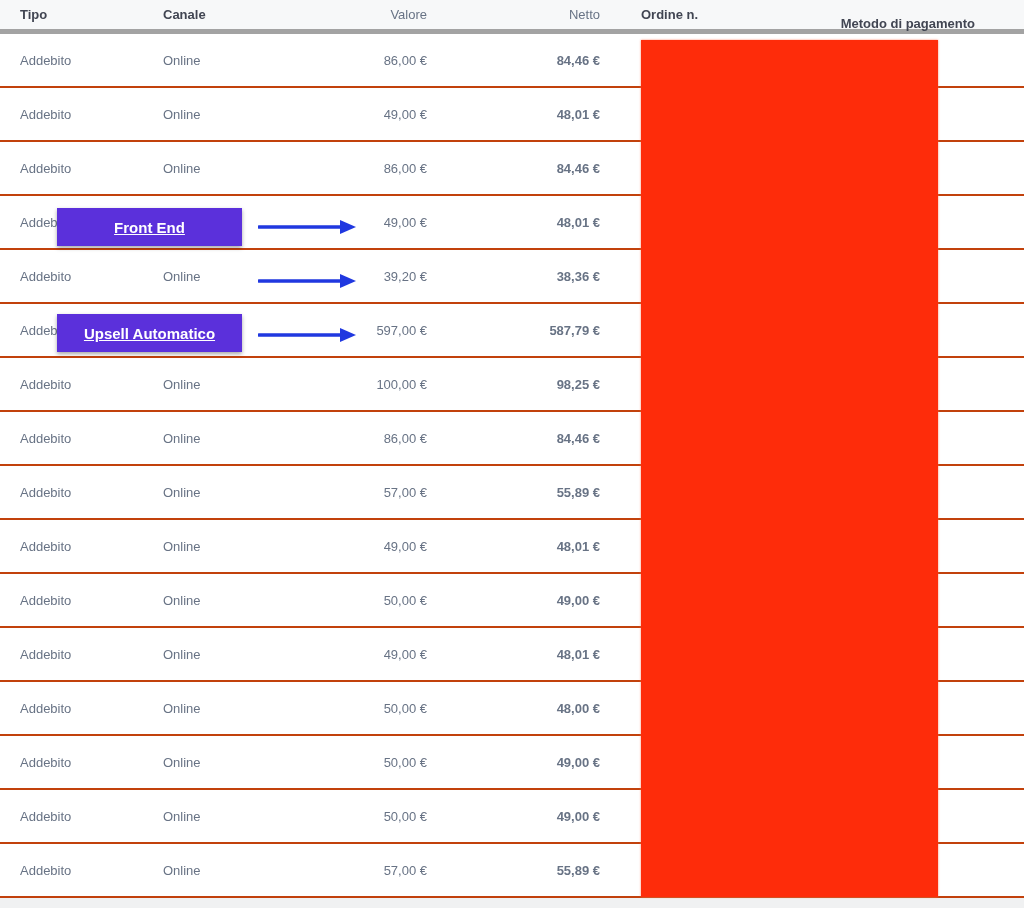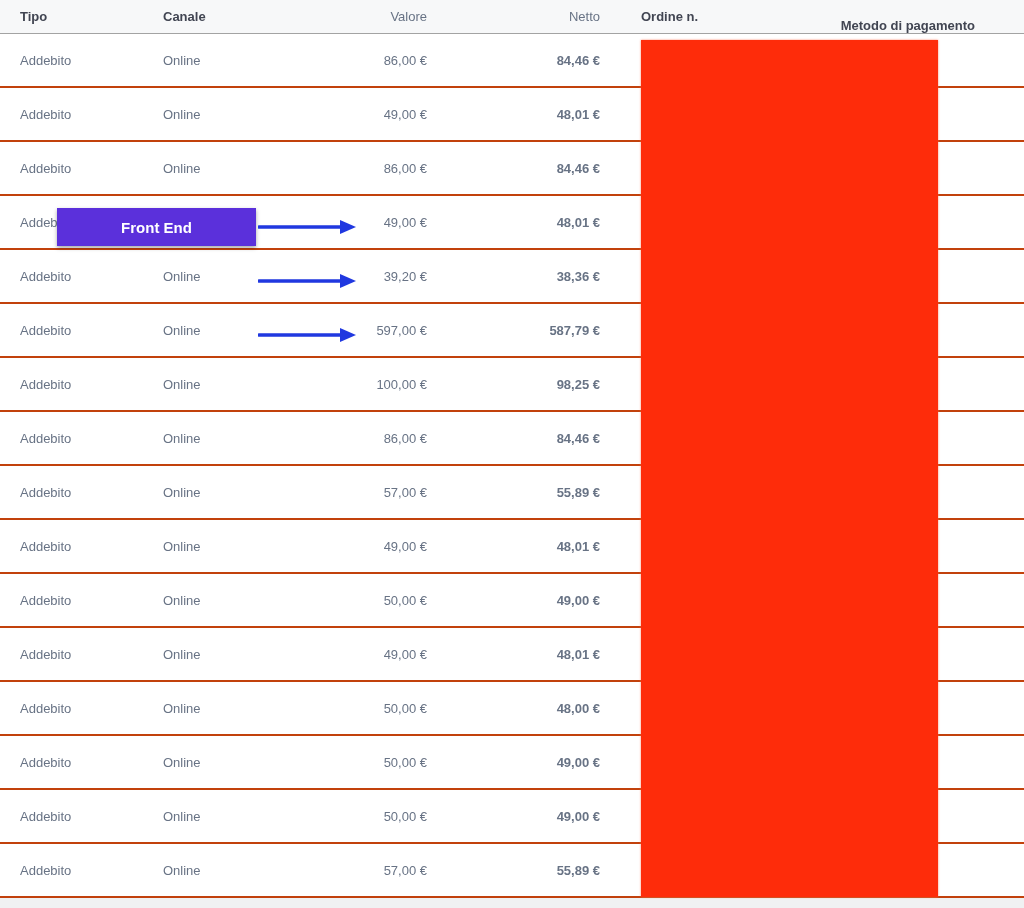--- a/index.html
+++ b/index.html
@@ -19,21 +19,21 @@
   .grid-row {
     display: grid;
     grid-template-columns: 163px 117px 147px 173px 230px 145px;
     padding-right: 49px;
     align-items: center;
     width: 1024px;
   }
   .thead {
     height: 34px;
     background: #f7f8f9;
-    border-bottom: 1px solid #a3a3a3;
+    border-bottom: 5px solid #a3a3a3;
     font-size: 13px;
     font-weight: bold;
     color: #414552;
   }
   .th, .td { white-space: nowrap; overflow: hidden; }
   .col-tipo   { padding-left: 20px; text-align: left; }
   .col-canale { text-align: left; }
   .col-valore { text-align: right; }
   .col-netto  { text-align: right; font-weight: bold; }
   .col-ordine { padding-left: 41px; text-align: left; }
@@ -59,30 +59,31 @@
   .redaction {
     position: absolute;
     left: 641px; top: 40px;
     width: 297px; height: 857px;
     background: #fe2c0a;
     box-shadow: 0 0 2px rgba(255, 120, 90, 0.9);
   }
   .badge {
     position: absolute;
     left: 57px;
-    width: 199px; height: 38px;
+    width: 185px; height: 38px;
     background: #5b30db;
     color: #ffffff;
     font-size: 15px;
     font-weight: bold;
     display: flex;
     align-items: center;
     justify-content: center;
     box-shadow: 0 2px 4px rgba(0,0,0,0.35);
     white-space: nowrap;
+    text-decoration: underline;
   }
   .badge-1 { top: 208px; }
   .badge-2 { top: 260px; }
   .badge-3 { top: 314px; }
   .arrow {
     position: absolute;
     left: 258px;
     width: 98px; height: 16px;
   }
   .arrow-1 { top: 219px; }
@@ -231,20 +232,23 @@
     <div class="td col-ordine"></div>
     <div class="td col-metodo"></div>
   </div>
 
   <div class="bottom-strip"></div>
 
   <div class="redaction"></div>
 
   <div class="badge badge-1">
     <span>Front End</span>
+  </div>
+  <div class="badge badge-3">
+    <span>Upsell Automatico</span>
   </div>
 
   <svg class="arrow arrow-1" viewBox="0 0 98 16" xmlns="http://www.w3.org/2000/svg">
     <line x1="1" y1="8" x2="83" y2="8" stroke="#2038e0" stroke-width="3.4" stroke-linecap="round"></line>
     <polygon points="82,1 98,8 82,15" fill="#2038e0"></polygon>
   </svg>
   <svg class="arrow arrow-2" viewBox="0 0 98 16" xmlns="http://www.w3.org/2000/svg">
     <line x1="1" y1="8" x2="83" y2="8" stroke="#2038e0" stroke-width="3.4" stroke-linecap="round"></line>
     <polygon points="82,1 98,8 82,15" fill="#2038e0"></polygon>
   </svg>

